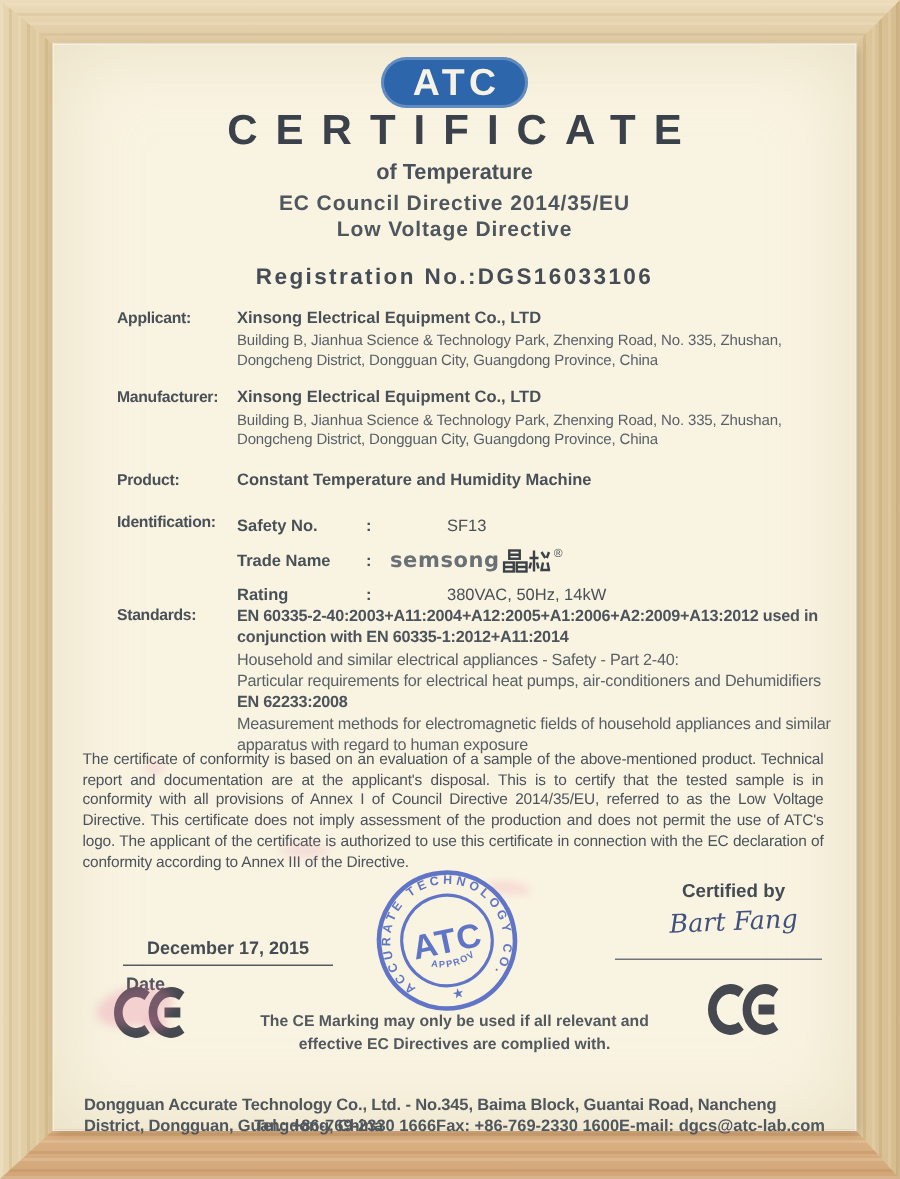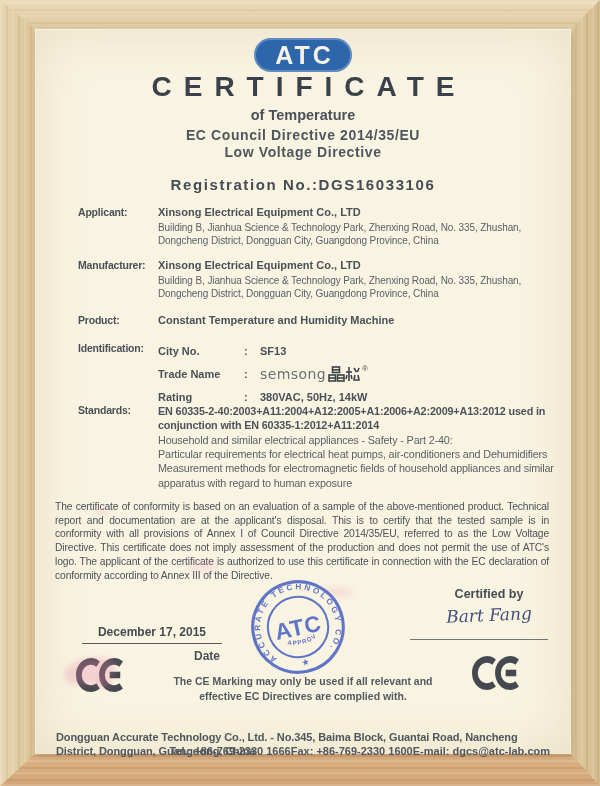--- a/index.html
+++ b/index.html
@@ -67,23 +67,23 @@
   .row-applicant   { top:176px; }
   .row-manufacturer{ top:229px; }
   .row-product     { top:284px; }
   .row-ident       { top:312px; }
   .row-standards   { top:374px; }
 
   .ident-rows { display:grid; row-gap:6px; }
   .ident-row  { display:grid; grid-template-columns:86px 16px 1fr; align-items:center; min-height:17px; }
   .ikey { font-size:11px; font-weight:bold; color:#4a5057; }
   .isep { font-size:11px; font-weight:bold; color:#4a5057; }
-  .ival { font-size:11px; font-weight:bold; color:#4a5057; }
+  .ival { font-size:11px; font-weight:normal; color:#4a5057;margin-left:38px; }
   .semsong-wrap { display:flex; align-items:center; gap:2px; }
-  .semsong-latin { font-size:14px; font-weight:normal; color:#6a7076; letter-spacing:.4px; font-family:"DejaVu Sans",sans-serif; }
+  .semsong-latin { font-size:14px; font-weight:bold; color:#6a7076; letter-spacing:.4px; font-family:"DejaVu Sans",sans-serif; }
   .reg-mark { font-size:8px; color:#4a5057; align-self:flex-start; margin-top:-2px; }
 
   .std-lines { font-size:10.8px; line-height:1.33; letter-spacing:-.15px; }
   .std-bold { font-weight:bold; color:#4d535b; }
   .std-reg  { color:#5a6067; }
 
   .declaration {
     top:470px; left:19px; width:494px;
     font-size:10.3px; font-weight:normal; color:#4c525a;
     line-height:13.7px; text-align:justify; letter-spacing:-.12px;
@@ -95,21 +95,21 @@
     top:575px; left:392px; width:122px; text-align:center;
     font-family:"DejaVu Serif", serif; font-style:italic; font-size:17px; color:#41507c;
     transform:rotate(-2.5deg);
   }
   .sig-line { top:609px; left:374px; width:138px; border-top:1.5px solid #70757b; }
 
   .stamp { left:214px; top:549px; width:96px; height:96px; opacity:.88; z-index:5; }
 
   .date-value { top:595px; left:48px; width:136px; text-align:center; font-size:12px; font-weight:bold; color:#454b53; }
   .date-line  { top:613px; left:46px; width:140px; border-top:1.5px solid #565b62; }
-  .date-label { top:619px; left:48px; width:136px; text-align:right; font-size:12px; font-weight:bold; color:#4a5057; }
+  .date-label { top:619px; left:48px; width:136px; text-align:left; font-size:12px; font-weight:bold; color:#4a5057; }
 
   .ce-mark { width:50px; height:36px; }
   .ce-left  { left:40px;  top:627px; }
   .ce-right { left:436px; top:625px; }
 
   .ce-note { top:644px; left:127px; width:280px; text-align:center; font-size:10.5px; font-weight:bold; color:#54595f; line-height:1.4; }
 
   .footer-company { top:700px; left:20px; width:496px; font-size:11px; font-weight:bold; color:#50565d; line-height:1.3; letter-spacing:-.1px; }
   .footer-contacts { top:715px; left:22px; width:492px; display:flex; justify-content:flex-end; font-size:11px; font-weight:bold; color:#50565d; }
 
@@ -165,21 +165,21 @@
 
     <div class="frow row-product">
       <div class="flabel">Product:</div>
       <div class="fname">Constant Temperature and Humidity Machine</div>
     </div>
 
     <div class="frow row-ident">
       <div class="flabel">Identification:</div>
       <div class="ident-rows">
         <div class="ident-row">
-          <span class="ikey">City No.</span>
+          <span class="ikey">Safety No.</span>
           <span class="isep">:</span>
           <span class="ival">SF13</span>
         </div>
         <div class="ident-row">
           <span class="ikey">Trade Name</span>
           <span class="isep">:</span>
           <span class="semsong-wrap">
             <span class="semsong-latin">semsong</span>
             <svg width="32" height="16" viewBox="0 0 32 16" aria-label="晶松">
               <g stroke="#3c4148" stroke-width="1.6" fill="none">
@@ -208,20 +208,21 @@
         </div>
       </div>
     </div>
 
     <div class="frow row-standards">
       <div class="flabel">Standards:</div>
       <div class="std-lines">
         <div class="std-bold">EN 60335-2-40:2003+A11:2004+A12:2005+A1:2006+A2:2009+A13:2012 used in conjunction with EN 60335-1:2012+A11:2014</div>
         <div class="std-reg">Household and similar electrical appliances - Safety - Part 2-40:</div>
         <div class="std-reg">Particular requirements for electrical heat pumps, air-conditioners and Dehumidifiers</div>
+        <div class="std-bold">EN 62233:2008</div>
         <div class="std-reg">Measurement methods for electromagnetic fields of household appliances and similar apparatus with regard to human exposure</div>
       </div>
     </div>
 
     <div class="declaration">The certificate of conformity is based on an evaluation of a sample of the above-mentioned product. Technical report and documentation are at the applicant's disposal. This is to certify that the tested sample is in conformity with all provisions of Annex I of Council Directive 2014/35/EU, referred to as the Low Voltage Directive. This certificate does not imply assessment of the production and does not permit the use of ATC's logo. The applicant of the certificate is authorized to use this certificate in connection with the EC declaration of conformity according to Annex III of the Directive.</div>
 
     <div class="certified-by">Certified by</div>
     <div class="signature">Bart Fang</div>
     <div class="sig-line"></div>
 

